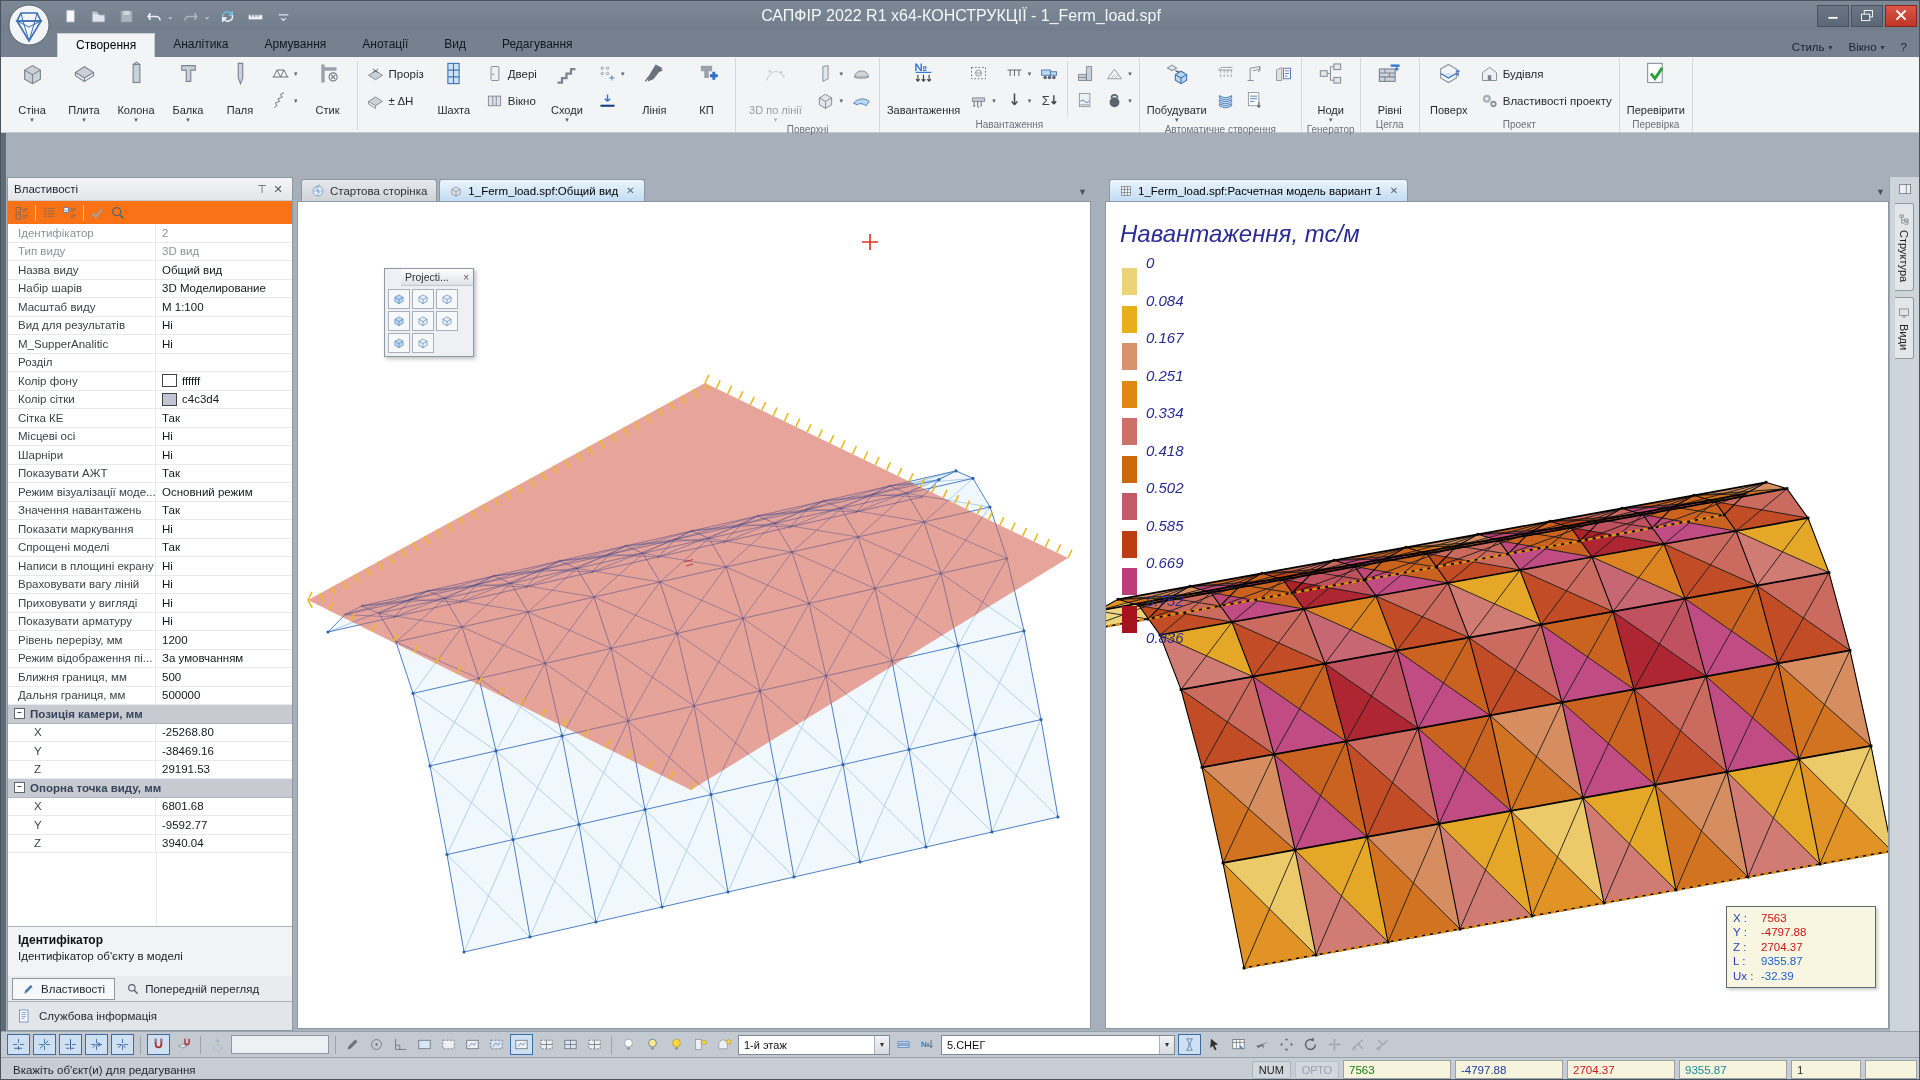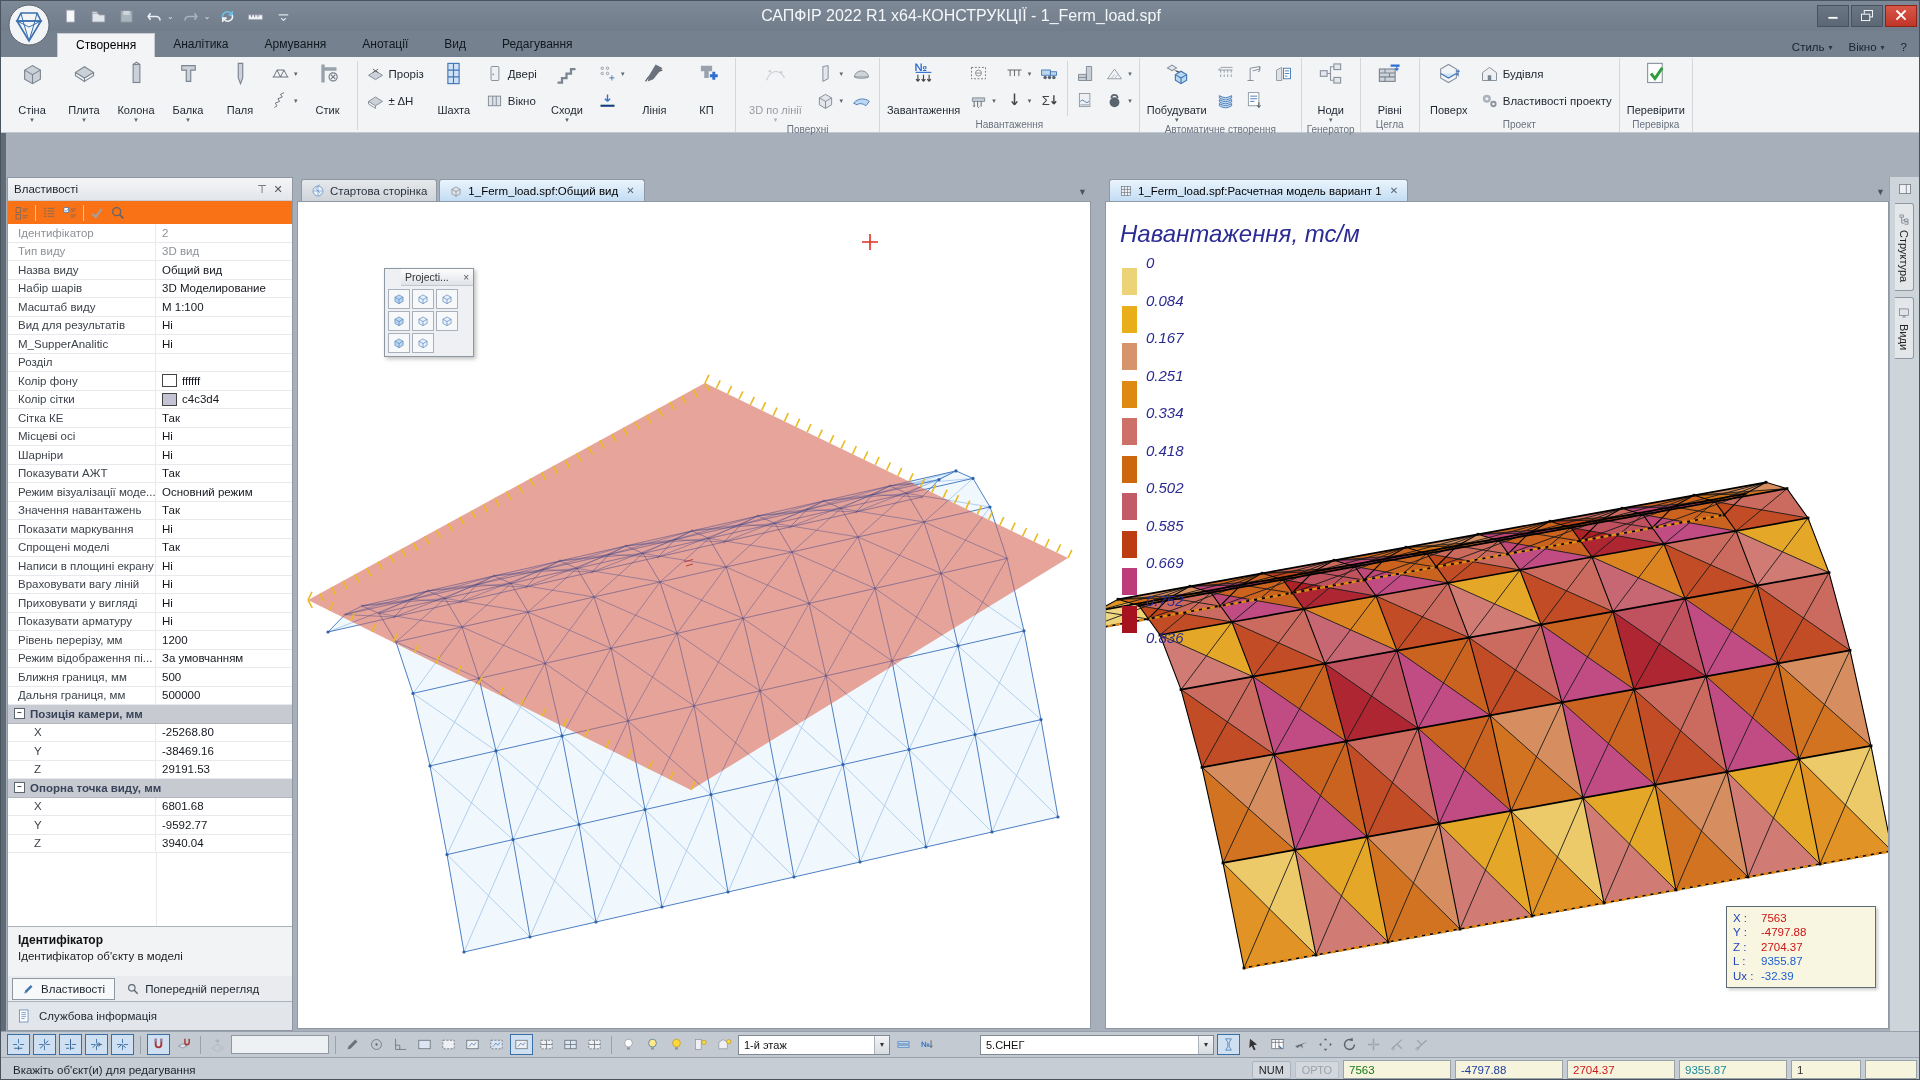--- a/index.html
+++ b/index.html
@@ -1632,21 +1632,21 @@
         <svg width="17" height="17" viewBox="0 0 24 24">
           <path d="M4 8h16v3H4zM4 13h16v3H4z" fill="#cfe3f7" stroke="#3f74b5"></path>
         </svg>
       </div>
       <div class="bb-btn">
         <svg width="17" height="17" viewBox="0 0 24 24">
           <text x="3" y="15" font-size="11" fill="#2f6fd0" font-weight="bold" font-style="normal">№</text>
           <path d="M17 6v10m0 0l-2-2.4m2 2.4l2-2.4" stroke="#444" fill="none"></path>
         </svg>
       </div>
-      <div class="combo" style="width: 232px; margin-left: 39px;">
+      <div class="combo" style="width: 232px;">
         <div class="cv">5.СНЕГ</div>
         <div class="ca">▾</div>
       </div>
       <div class="bb-btn pressed">
         <svg width="17" height="17" viewBox="0 0 24 24">
           <path d="M8 4h8l-3 5v6l3 5H8l3-5V9z" fill="#cfe0f2" stroke="#3a6ea5"></path>
         </svg>
       </div>
       <div class="bb-btn">
         <svg width="17" height="17" viewBox="0 0 24 24">

